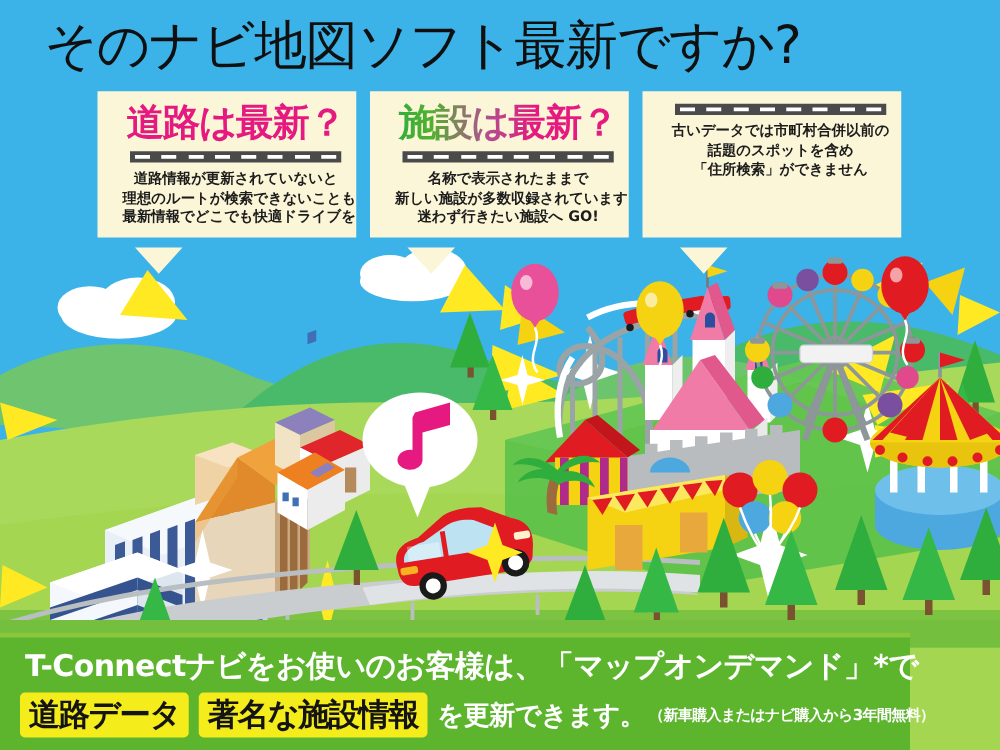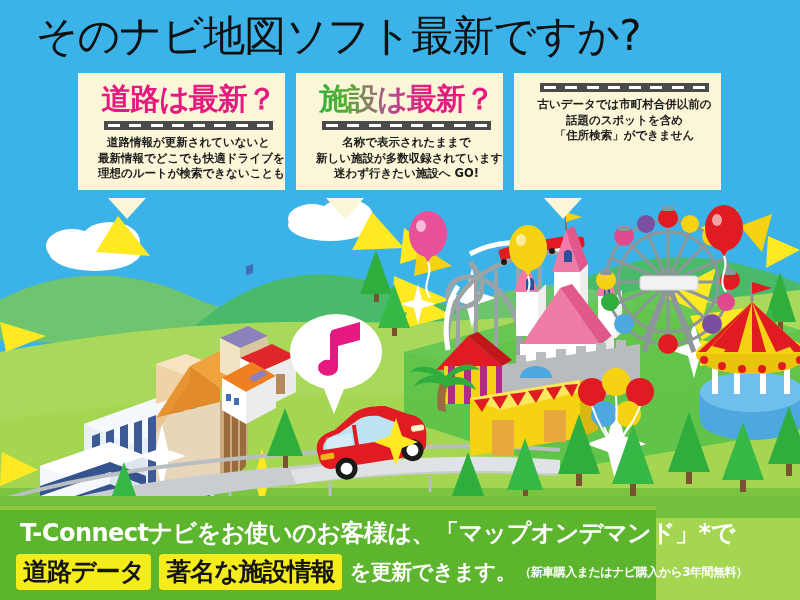--- a/index.html
+++ b/index.html
@@ -123,21 +123,21 @@
     left: 0; top: 0;
     width: 800px;
     height: 600px;
     z-index: 5;
   }
 
   
   .banner {
     position: absolute;
     left: 0; top: 506px;
-    width: 656px;
+    width: 728px;
     height: 94px;
     background: #5cb52c;
     border-top: 4px solid #8cc63f;
     box-sizing: border-box;
     z-index: 40;
   }
   .banner-line1 {
     position: absolute;
     left: 20px; top: 8px;
     font-size: 24px;
@@ -666,22 +666,22 @@
         <i></i>
           <i></i>
           <i></i>
           <i></i>
           <i></i>
           <i></i>
           <i></i>
           <i></i>
       </div>
       <div class="callout-body">道路情報が更新されていないと</div>
+      <div class="callout-body">理想のルートが検索できないことも</div>
       <div class="callout-body">最新情報でどこでも快適ドライブを</div>
-      <div class="callout-body">理想のルートが検索できないことも</div>
     </div>
     <div class="callout-tail t1"></div>
 
     <div class="callout c2">
       <div class="callout-title">施設は最新？</div>
       <div class="road-rule">
         <i></i>
           <i></i>
           <i></i>
           <i></i>

